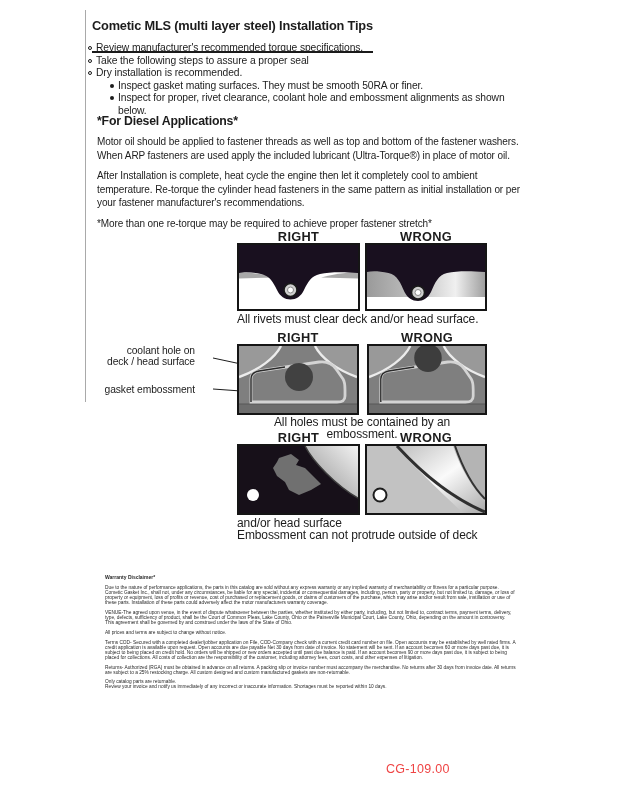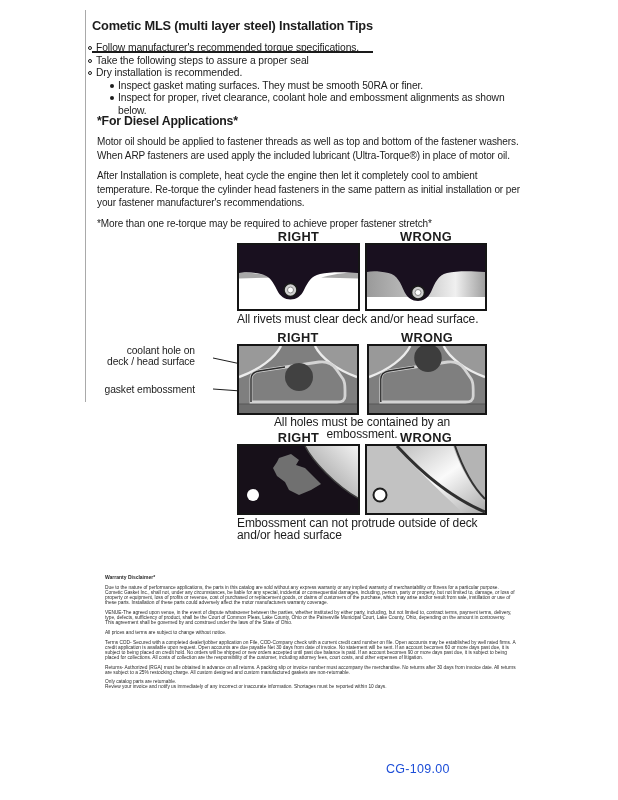--- a/index.html
+++ b/index.html
@@ -36,35 +36,35 @@
   .side-label { position:absolute; left:77px; width:118px; text-align:right;
     font-size:10.3px; line-height:11px; letter-spacing:-0.1px; }
   .leader { position:absolute; left:210px; top:352px; }
 
   .warranty { position:absolute; left:105px; top:575px; width:411px; font-size:4.8px;
     line-height:5.1px; letter-spacing:0; color:#2a2a2a; }
   .warranty h3 { font-size:5px; font-weight:bold; margin:0 0 5px 0; }
   .warranty p { margin:0 0 4.6px 0; }
   .warranty p.tight { margin-top:-4.6px; }
 
-  .footer-code { position:absolute; left:386px; top:762px; font-size:12.5px; letter-spacing:0.3px; color:#1d4ed8; }
+  .footer-code { position:absolute; left:386px; top:762px; font-size:12.5px; letter-spacing:0.3px; color:#ef4444; }
 </style>
 </head>
 <body>
 
 <div class="page">
 
   <div class="scan-line"></div>
 
   <div class="title">Cometic MLS (multi layer steel) Installation Tips</div>
 
   <div class="bullets">
     <div class="b-row">
       <span class="b-dot hollow"></span>
-      <span>Follow manufacturer's recommended torque specifications.</span>
+      <span>Review manufacturer's recommended torque specifications.</span>
     </div>
     <div class="b-row">
       <span class="b-dot hollow"></span>
       <span>Take the following steps to assure a proper seal</span>
     </div>
     <div class="b-row">
       <span class="b-dot hollow"></span>
       <span>Dry installation is recommended.</span>
     </div>
     <div class="b-row sub">
@@ -195,22 +195,22 @@
       <rect x="0" y="0" width="118" height="67" fill="#c2c2c2"></rect>
       <path d="M28,0 L86,0 C92,18 102,38 118,56 L118,67 L96,67 C74,46 48,22 28,0 Z" fill="url(#g3w)"></path>
       <path d="M88,0 L118,0 L118,52 C105,39 95,19 88,0 Z" fill="#b4b4b4"></path>
       <path d="M30,0 C52,24 80,50 118,66" fill="none" stroke="#2f2f2f" stroke-width="3"></path>
       <path d="M88,0 C95,20 105,40 118,53" fill="none" stroke="#333333" stroke-width="2"></path>
       <circle cx="13" cy="49" r="6.5" fill="#ffffff" stroke="#1e1e1e" stroke-width="2"></circle>
     </svg>
   </div>
 
   <div class="caption" style="left:237px; top:517px; width:250px;">
+    <div>and/or head surface</div>
     <div>Embossment can not protrude outside of deck</div>
-    <div>and/or head surface</div>
   </div>
 
   <div class="warranty">
     <h3>Warranty Disclaimer*</h3>
     <p>Due to the nature of performance applications, the parts in this catalog are sold without any express warranty or any implied warranty of merchantability or fitness for a particular purpose.  Cometic Gasket Inc., shall not, under any circumstances, be liable for any special, incidental or consequential damages, including, person, party or property, but not limited to, damage, or loss of property or equipment, loss of profits or revenue, cost of purchased or replacement goods, or claims of customers of the purchase, which may arise and/or result from sale, instillation or use of these parts.  Installation of these parts could adversely affect the motor manufacturers warranty coverage.</p>
     <p>VENUE-The agreed upon venue, in the event of dispute whatsoever between the parties, whether instituted by either party, including, but not limited to, contract terms, payment terms, delivery, type, defects, sufficiency of product, shall be the Court of Common Pleas, Lake County, Ohio or the Painesville Municipal Court, Lake County, Ohio, depending on the amount in controversy.</p>
     <p class="tight">This agreement shall be governed by and construed under the laws of the State of Ohio.</p>
     <p>All prices and terms are subject to change without notice.</p>
     <p>Terms COD- Secured with a completed dealer/jobber application on File, COD-Company check with a current credit card number on file.  Open accounts may be established by well rated firms.  A credit application is available upon request.  Open accounts are due payable Net 30 days from date of invoice.  No statement will be sent.  If an account becomes 60 or more days past due, it is subject to being placed on credit hold.  No orders will be shipped or new orders accepted until past due balance is paid.  If an account becomes 90 or more days past due, it is subject to being placed for collections.  All costs of collection are the responsibility of the customer, including attorney fees, court costs, and other expenses of litigation.</p>
     <p>Returns- Authorized (RGA) must be obtained in advance on all returns.  A packing slip or invoice number must accompany the merchandise.  No returns after 30 days from invoice date.  All returns are subject to a 25% restocking charge.  All custom designed and custom manufactured gaskets are non-returnable.</p>

